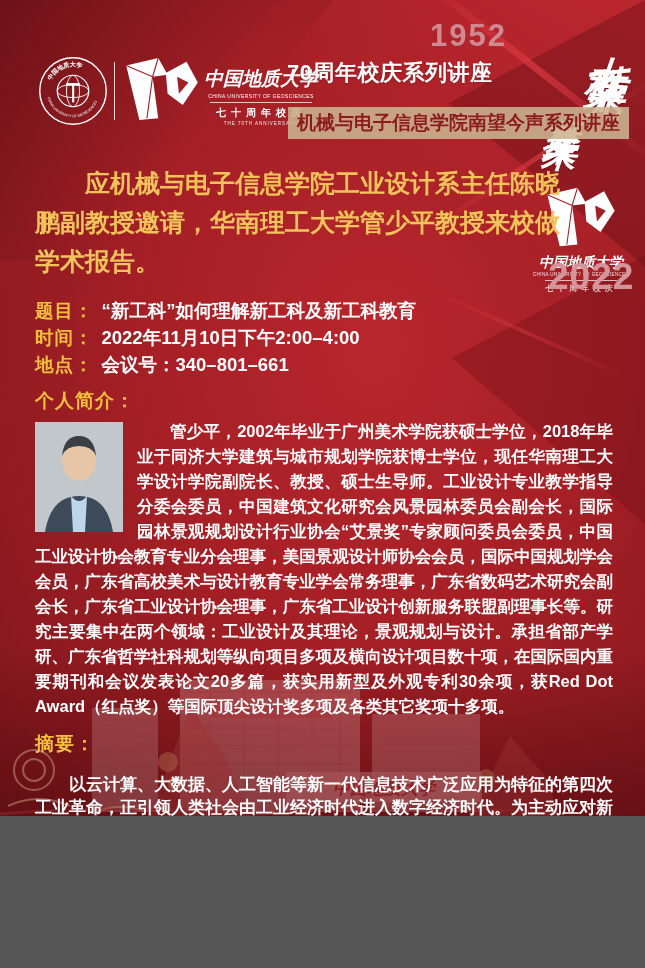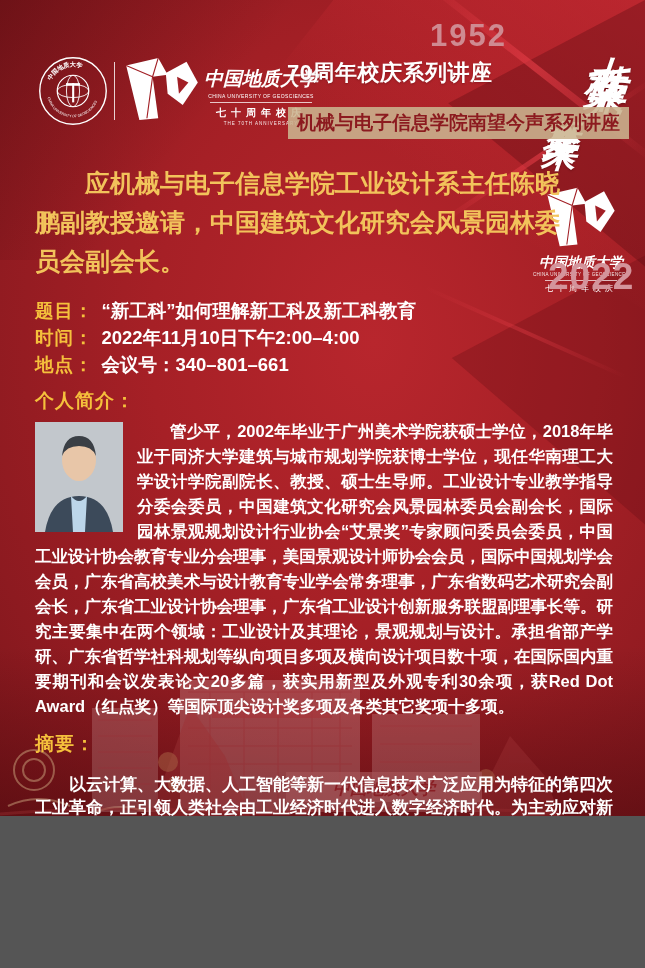--- a/index.html
+++ b/index.html
@@ -176,21 +176,21 @@
       <div class="rule"></div>
       <div class="anni">七十周年校庆</div>
       <div class="anni-en">THE 70TH ANNIVERSARY</div>
     </div>
 
     <div class="main-title">70周年校庆系列讲座</div>
     <div class="sub-title">机械与电子信息学院南望今声系列讲座</div>
   </div>
 
   <div class="content">
-    <p class="invitation">应机械与电子信息学院工业设计系主任陈晓鹏副教授邀请，中国建筑文化研究会风景园林委员会副会长。</p>
+    <p class="invitation">应机械与电子信息学院工业设计系主任陈晓鹏副教授邀请，华南理工大学管少平教授来校做学术报告。</p>
 
     <div class="details">
       <div class="detail-row">
         <span class="dlabel">题目：</span><span>“新工科”如何理解新工科及新工科教育</span>
       </div>
       <div class="detail-row">
         <span class="dlabel">时间：</span><span>2022年11月10日下午2:00–4:00</span>
       </div>
       <div class="detail-row">
         <span class="dlabel">地点：</span><span>会议号：340–801–661</span>

